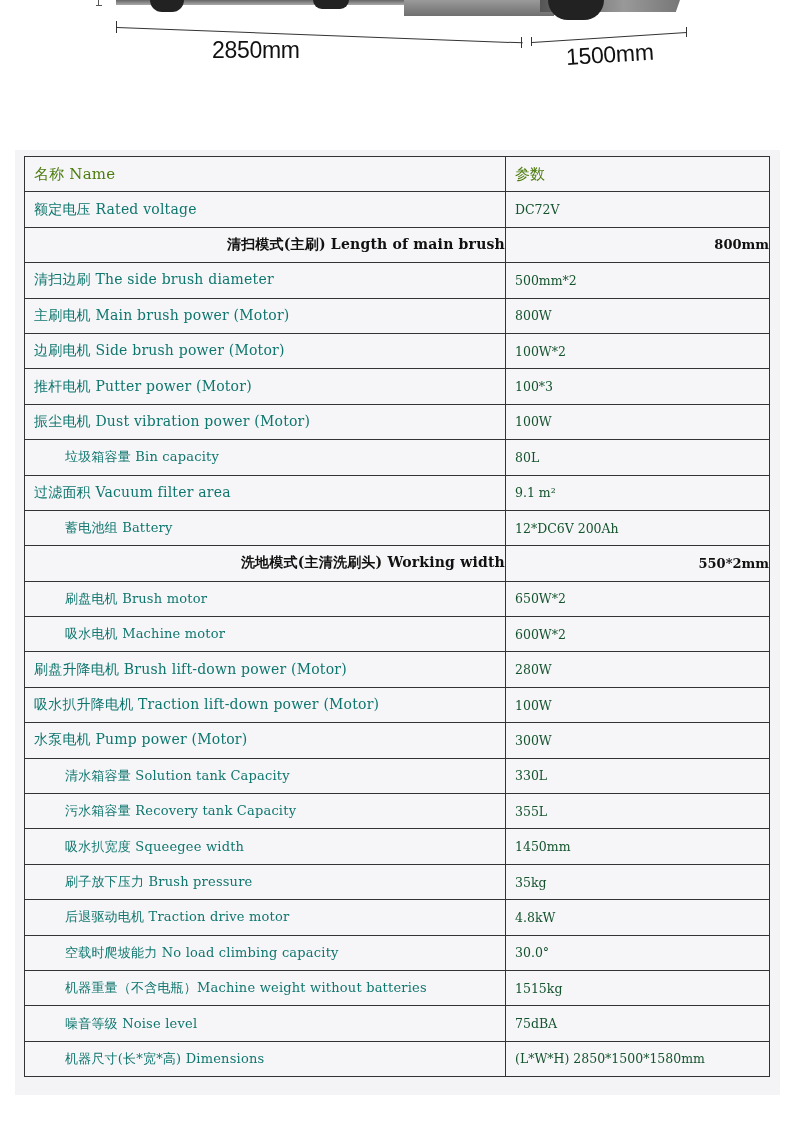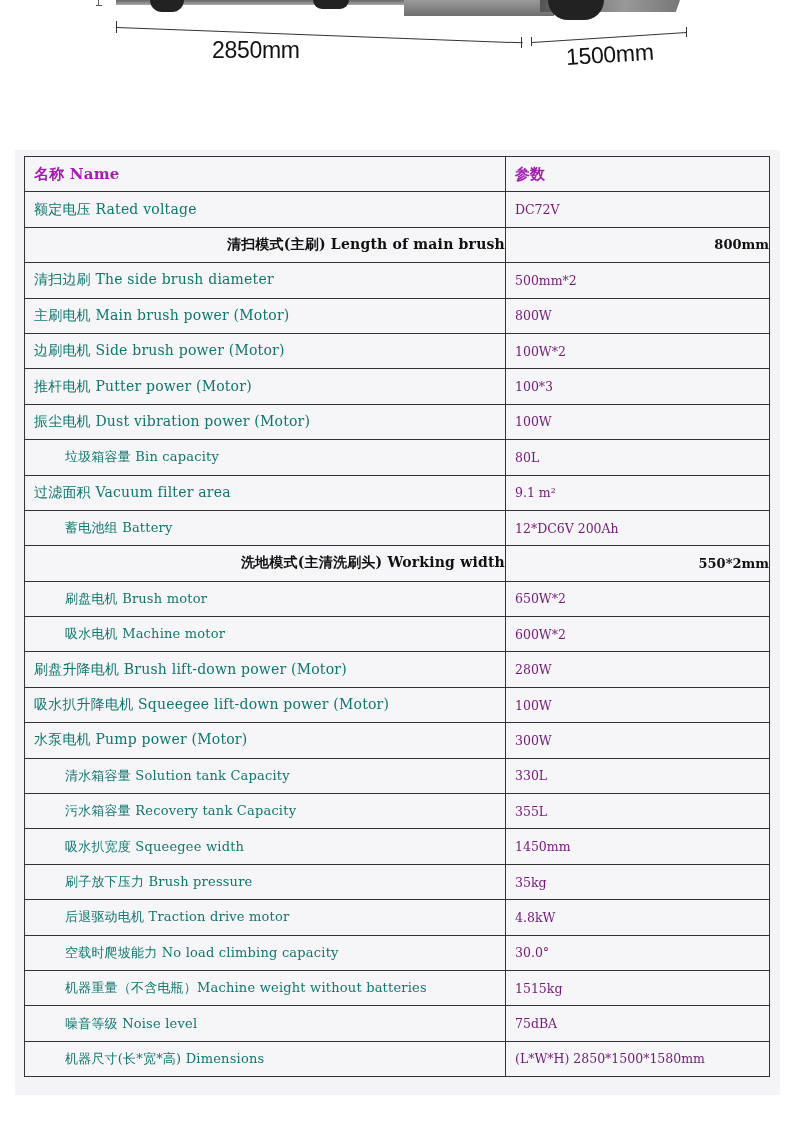--- a/index.html
+++ b/index.html
@@ -31,22 +31,22 @@
                font-size: 23px; color: #111; letter-spacing: -0.3px; }
 
   
   .panel { position: absolute; left: 15px; top: 150px; width: 765px; height: 945px; background: #f4f4f6; }
   table.spec { position: absolute; left: 24px; top: 156px; width: 746px;
                border-collapse: collapse; table-layout: fixed; background: #f6f6f8; }
   table.spec td { border: 1.5px solid #333; height: 34.4px; padding: 0 0 0 9px;
                   font-size: 14px; color: #0f766e; white-space: nowrap; overflow: hidden;
                   vertical-align: middle; letter-spacing: 0.2px; }
   table.spec td.name { width: 471px; }
-  table.spec td.val { font-size: 12.5px; color: #701a75; letter-spacing: 0; }
-  table.spec tr.header td { font-weight: bold; color: #a21caf; font-size: 15px; }
+  table.spec td.val { font-size: 12.5px; color: #14532d; letter-spacing: 0; }
+  table.spec tr.header td { font-weight: normal; color: #4d7c0f; font-size: 15px; }
   table.spec tr.section td { font-weight: bold; color: #111; text-align: right; }
   table.spec tr.section td.val { font-size: 13px; }
   table.spec tr.small td.name { font-size: 13px; padding-left: 40px; }
 </style>
 </head>
 <body>
 
 <div class="machine">
   <div class="m-left-tick"></div>
   <div class="m-body-left"></div>
@@ -127,21 +127,21 @@
       </tr>
       <tr class="small">
         <td class="name">吸水电机 Machine motor</td>
         <td class="val">600W*2</td>
       </tr>
       <tr class="normal">
         <td class="name">刷盘升降电机 Brush lift-down power (Motor)</td>
         <td class="val">280W</td>
       </tr>
       <tr class="normal">
-        <td class="name">吸水扒升降电机 Squeegee lift-down power (Motor)</td>
+        <td class="name">吸水扒升降电机 Traction lift-down power (Motor)</td>
         <td class="val">100W</td>
       </tr>
       <tr class="normal">
         <td class="name">水泵电机 Pump power (Motor)</td>
         <td class="val">300W</td>
       </tr>
       <tr class="small">
         <td class="name">清水箱容量 Solution tank Capacity</td>
         <td class="val">330L</td>
       </tr>

